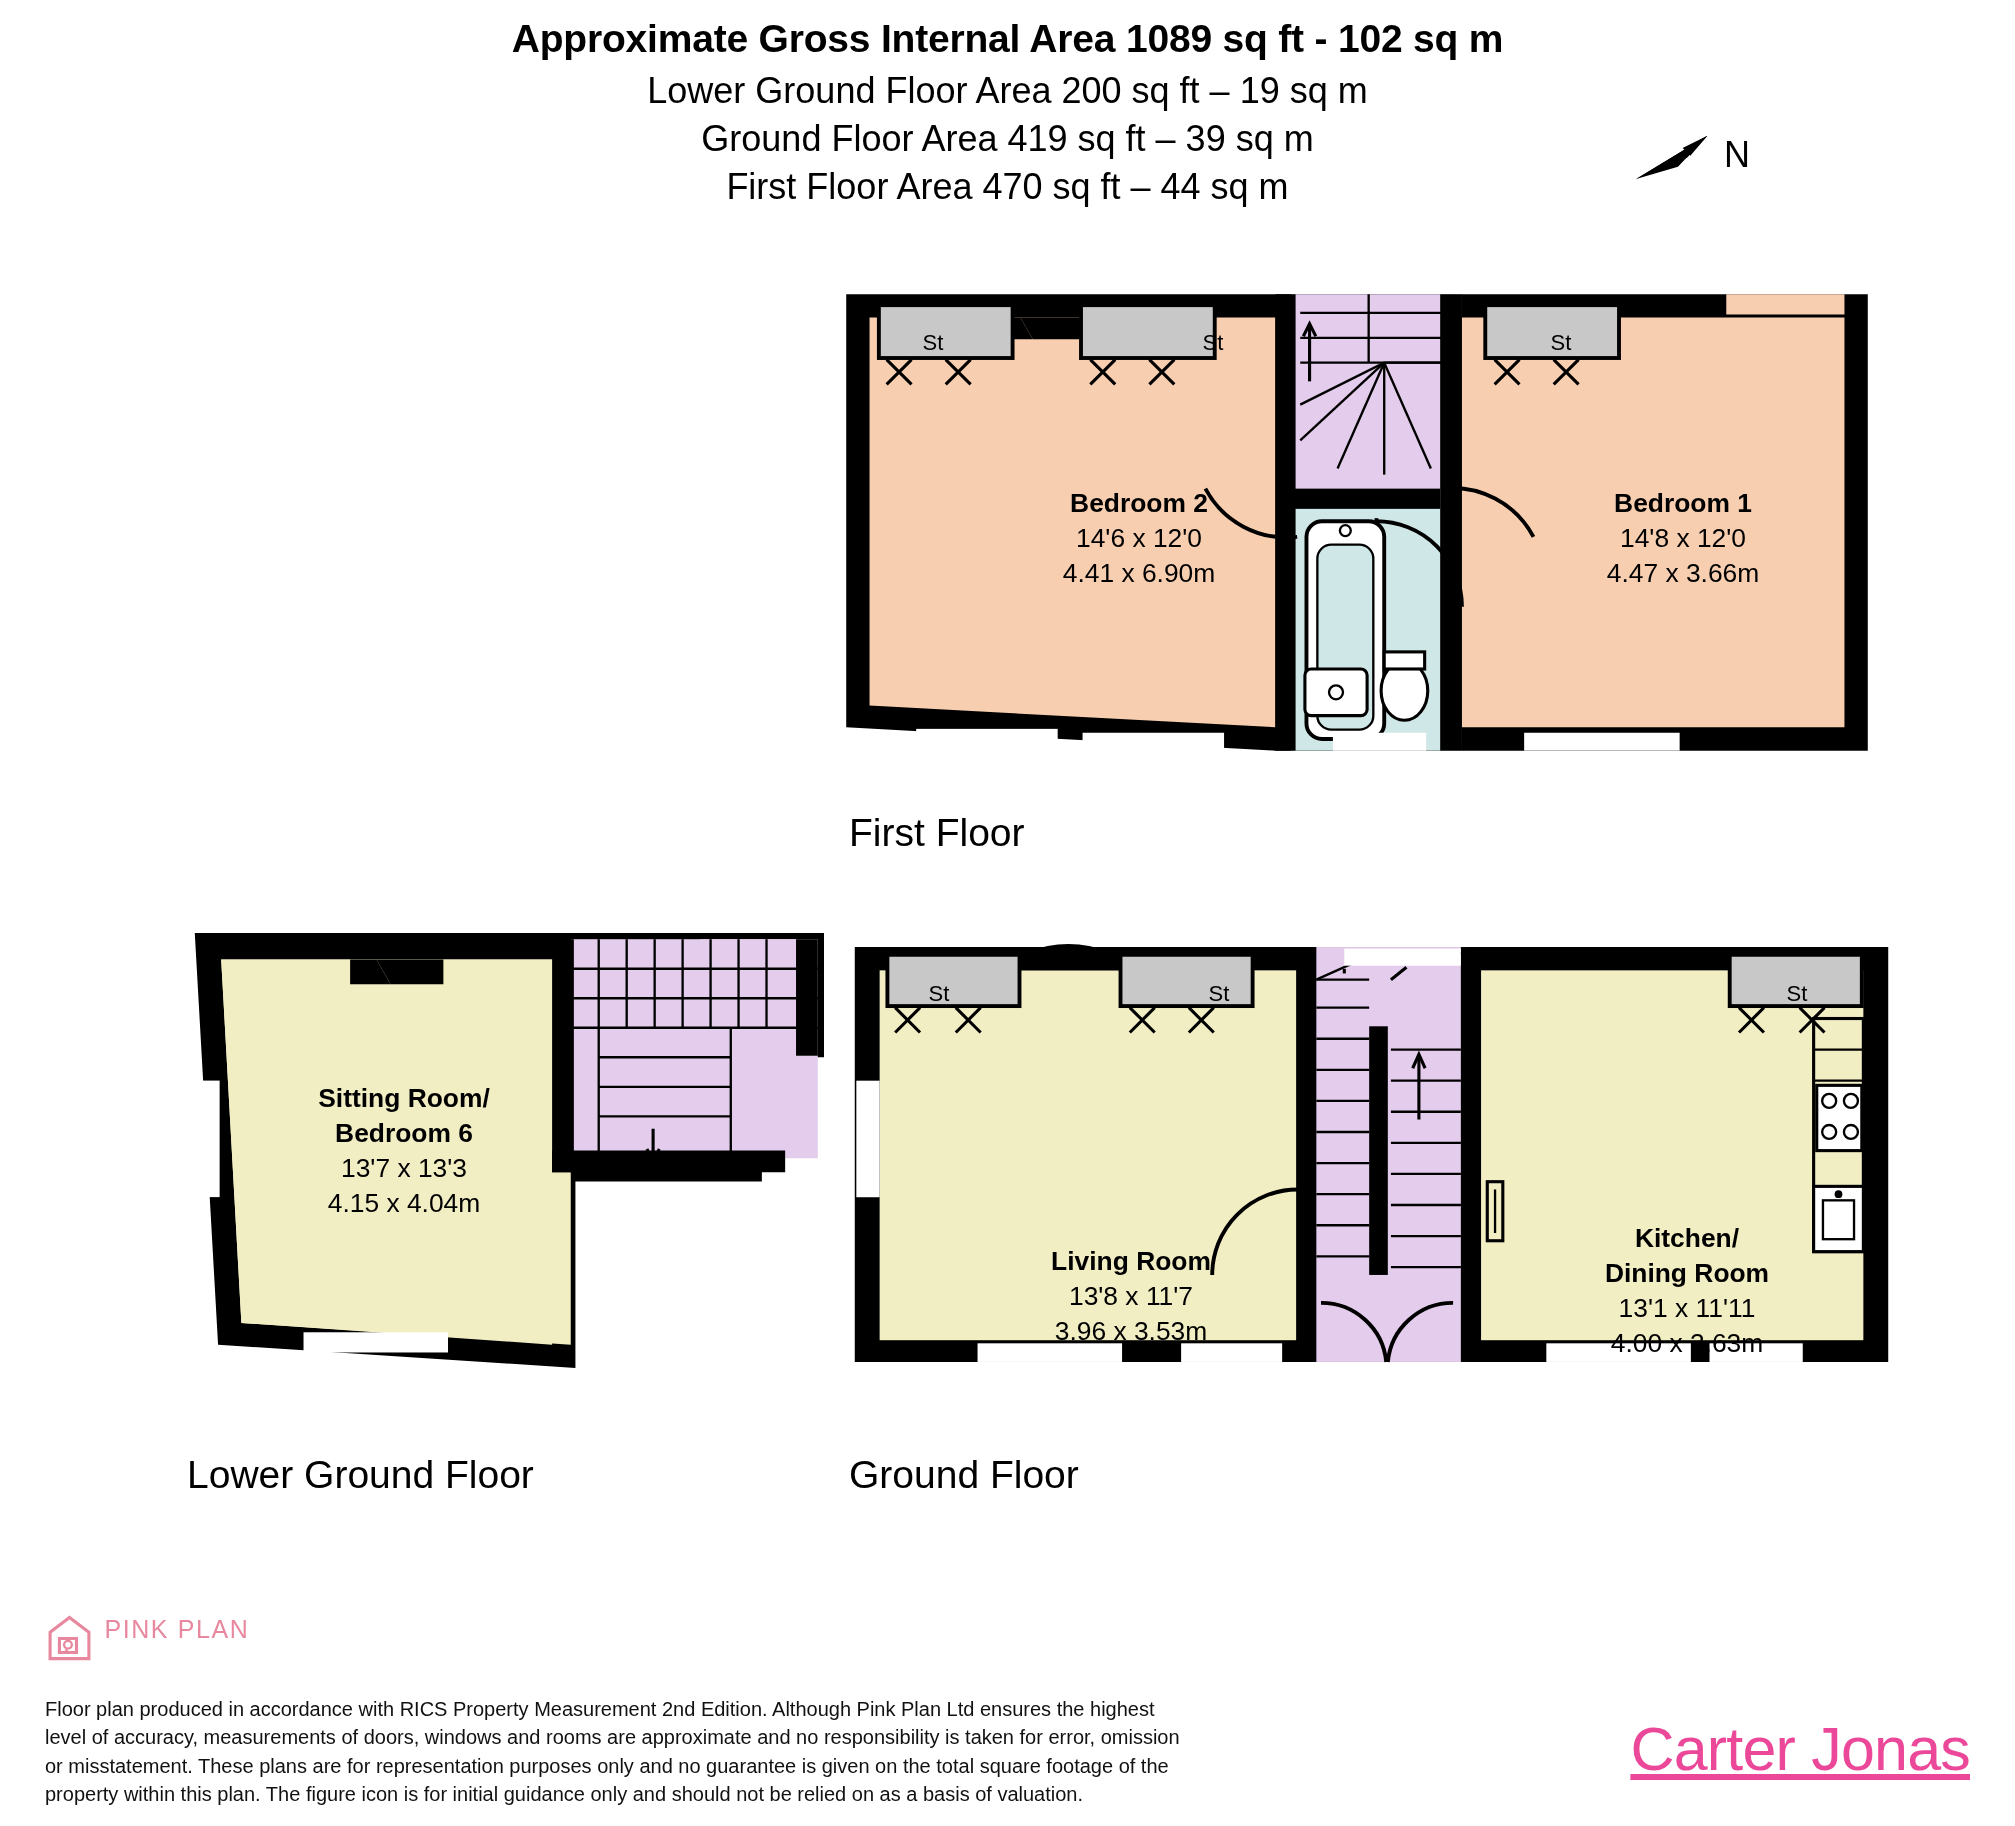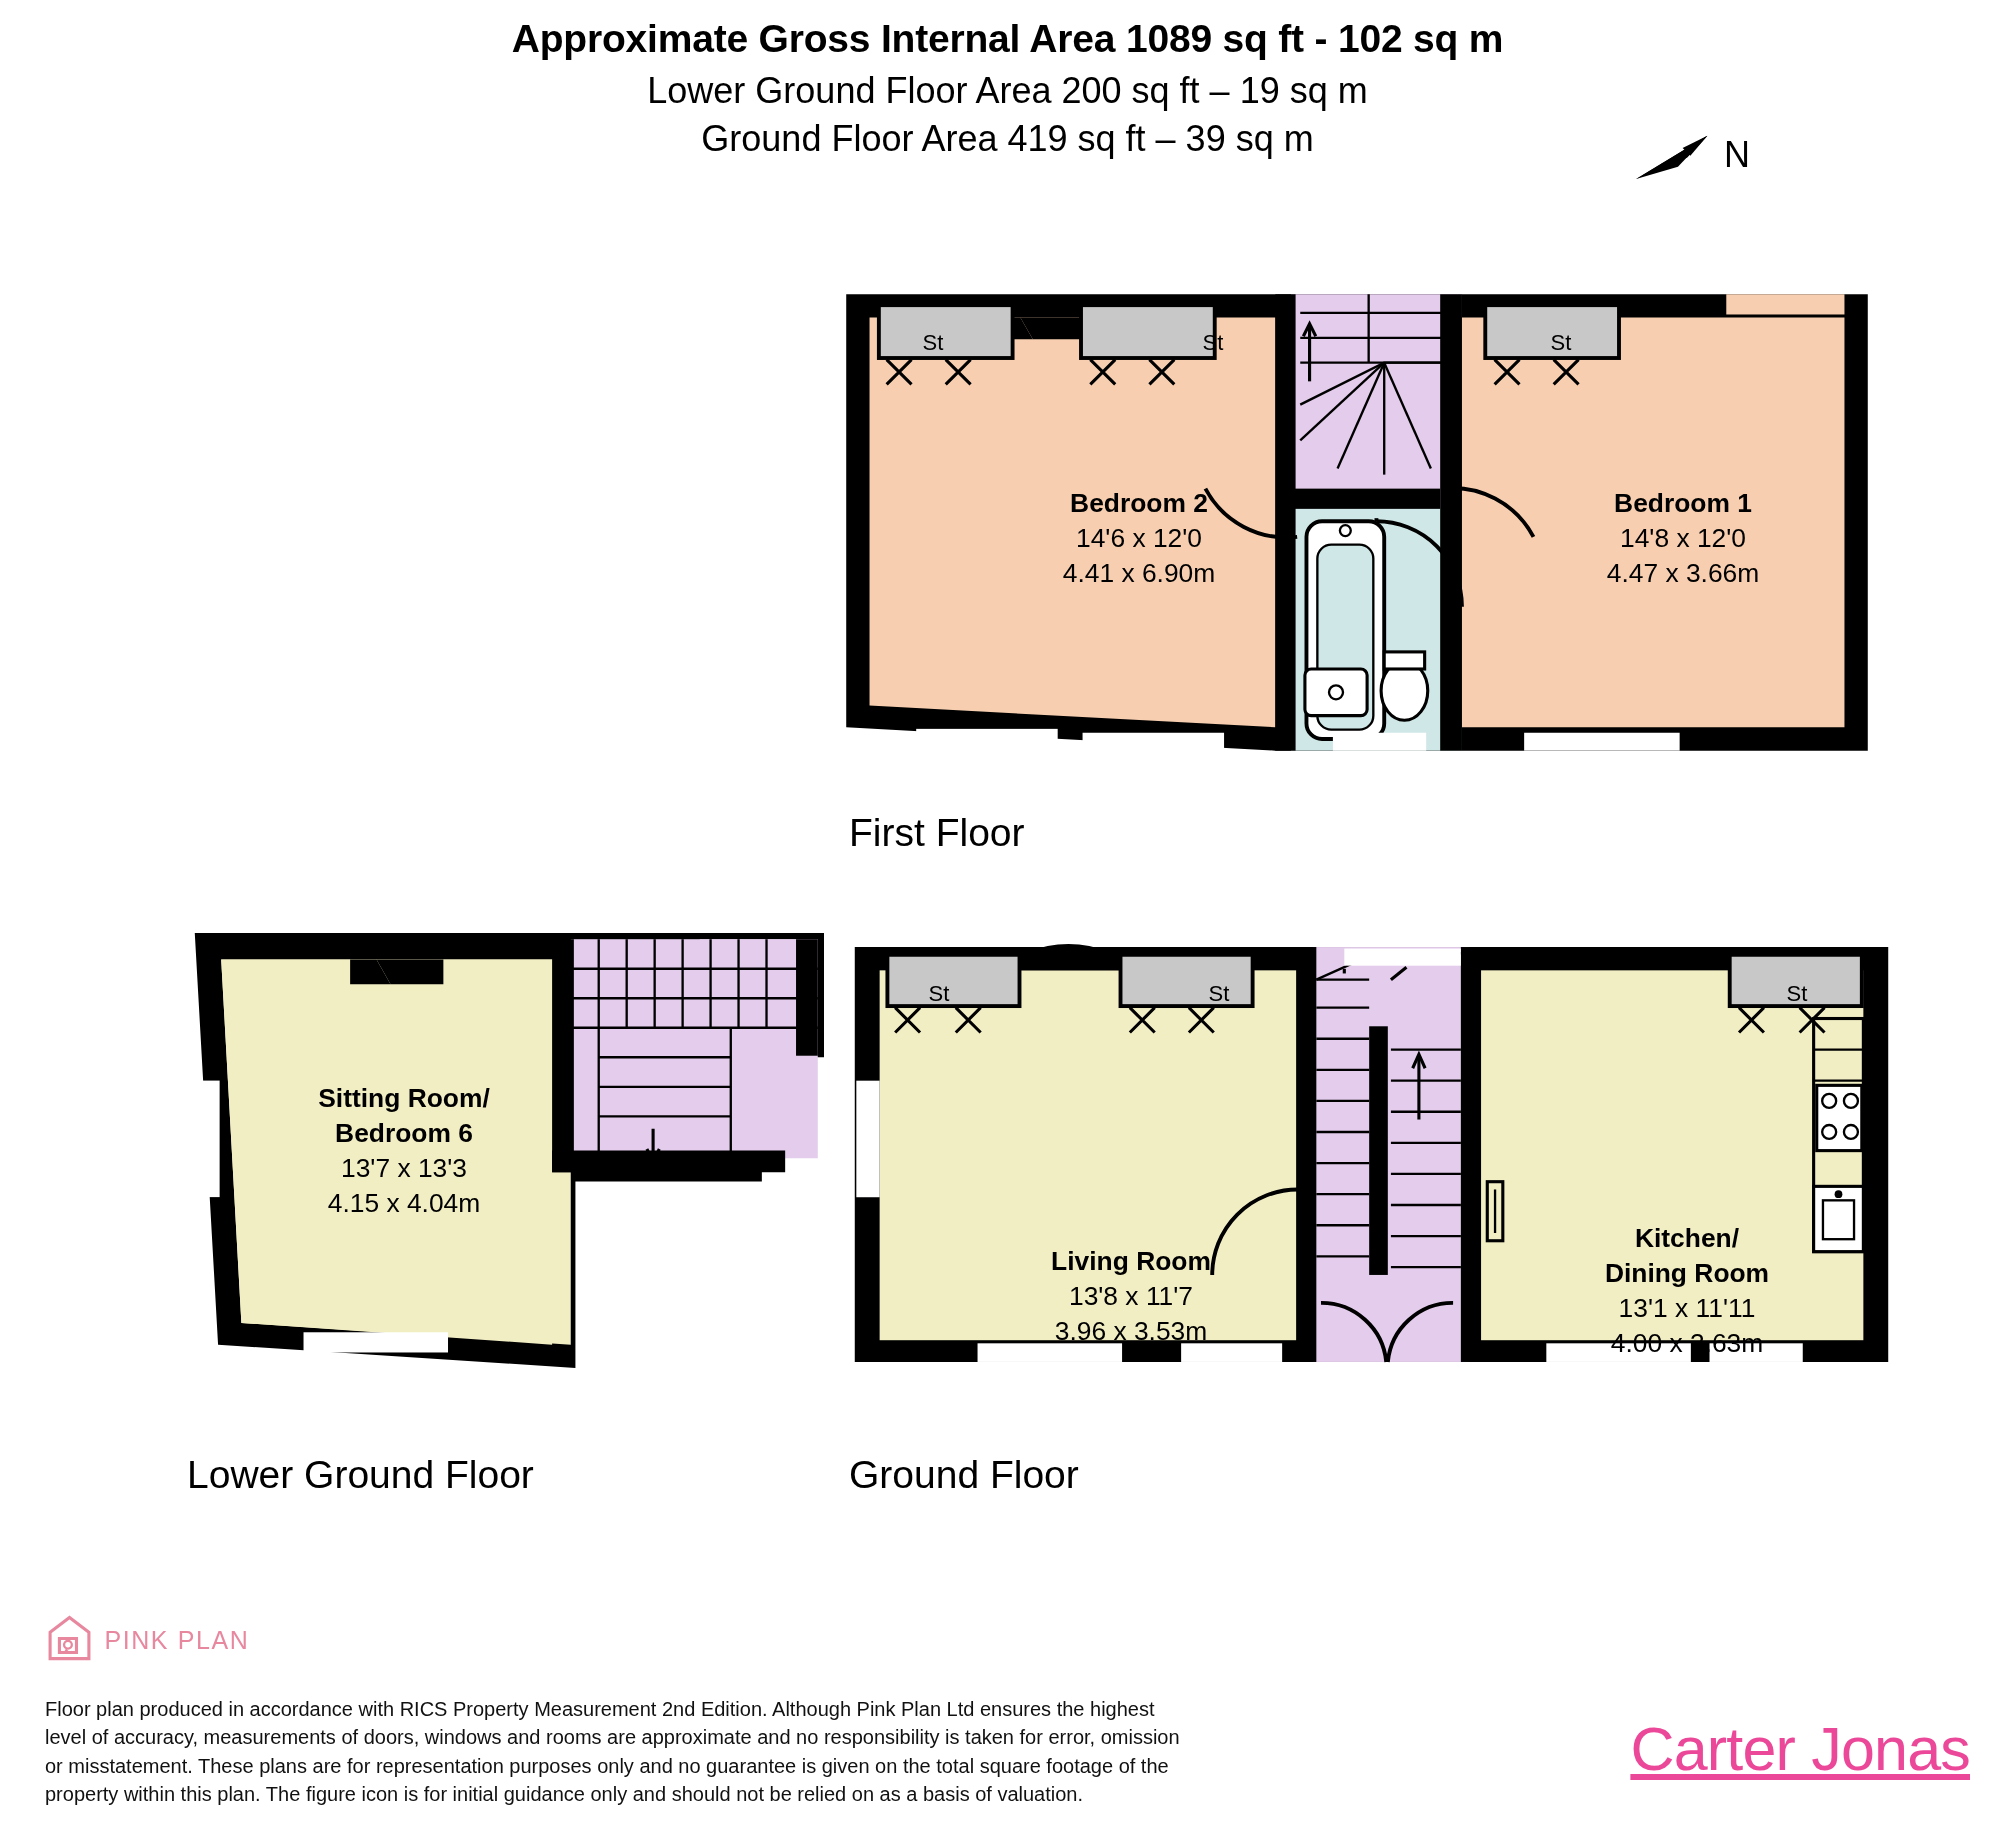--- a/index.html
+++ b/index.html
@@ -93,21 +93,20 @@
     transform: translateX(-50%);
     white-space: nowrap;
   }
 
   
   #footer-logo {
     position: absolute;
     left: 47px;
     top: 1615px;
     display: flex;
-    align-items: center;
     gap: 12.4px;
   }
   #pinkplan-text {
     font-size: 25px;
     letter-spacing: 1.6px;
     color: #e8889f;
     font-weight: normal;
   }
   #disclaimer {
     position: absolute;
@@ -130,20 +129,21 @@
   }
 </style>
 </head>
 <body>
 
 <div id="header">
   <div id="title-main">Approximate Gross Internal Area 1089 sq ft - 102 sq m</div>
   <div id="header-lines">
     <div class="area-line">Lower Ground Floor Area 200 sq ft – 19 sq m</div>
     <div class="area-line">Ground Floor Area 419 sq ft – 39 sq m</div>
+    <div class="area-line">First Floor Area 470 sq ft – 44 sq m</div>
   </div>
 </div>
 
 <div id="compass">
   <svg width="93" height="59" viewBox="0 0 120 76">
     <path d="M4 62 L96 6 L70 34 Z" fill="#000000"></path>
     <path d="M4 62 L96 6 L58 46 Z" fill="#000000"></path>
     <path d="M96 6 L64 22 L74 32 Z" fill="#000000"></path>
   </svg>
 </div>

